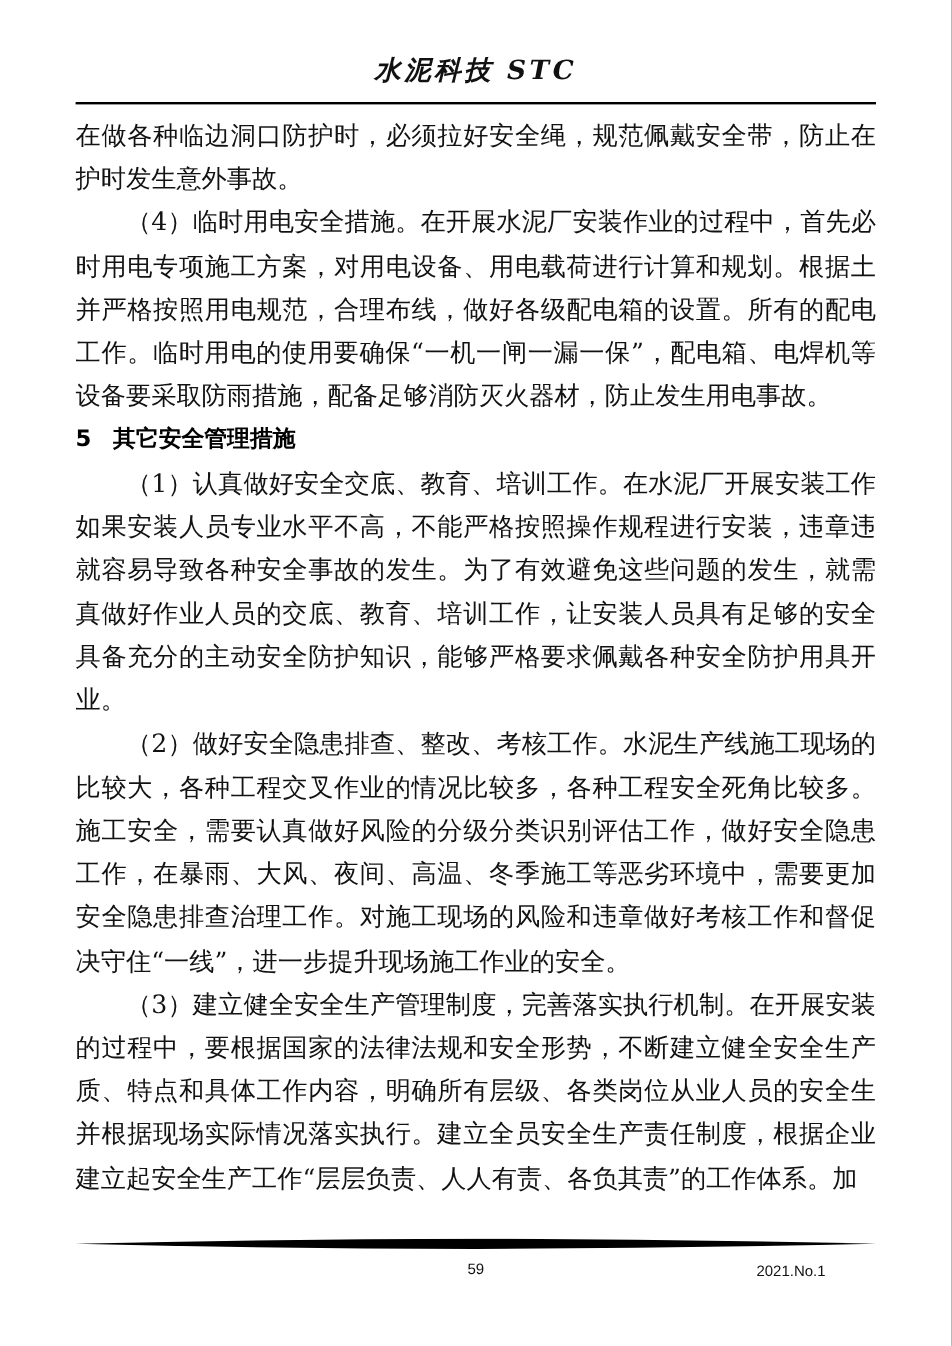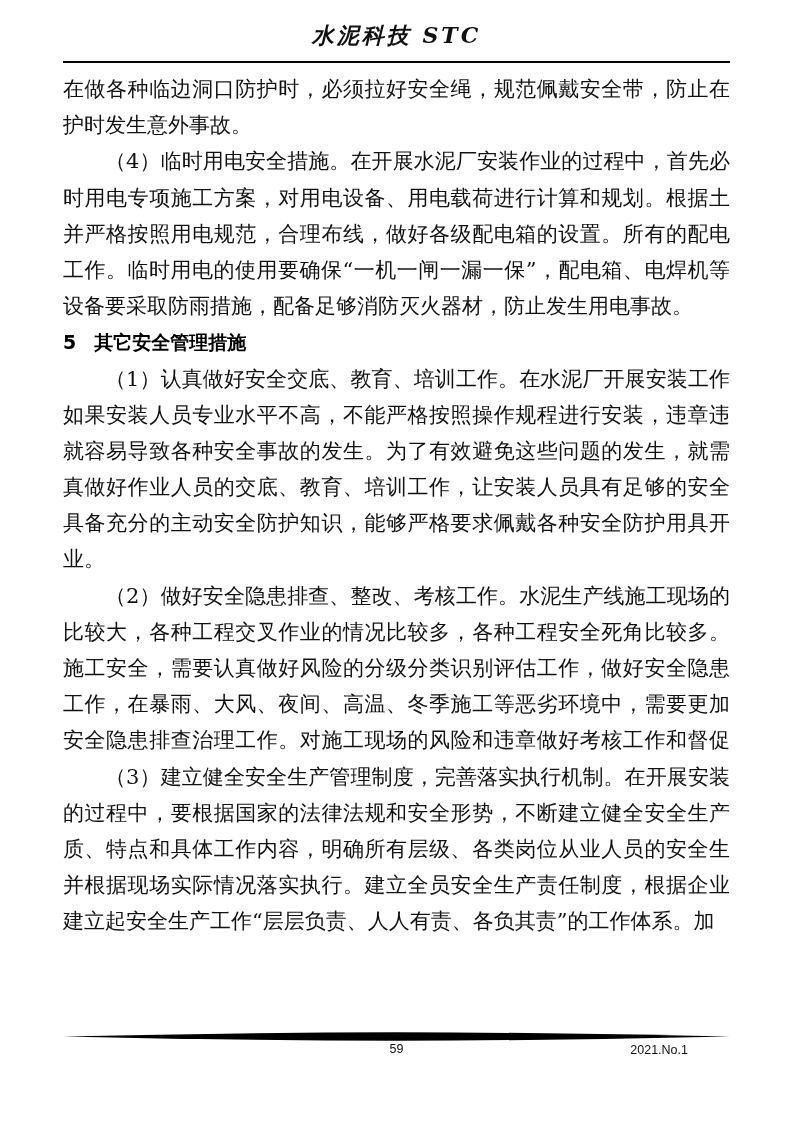--- a/index.html
+++ b/index.html
@@ -13,21 +13,21 @@
     height: 1122px;
     margin: 0 auto;
     background: #ffffff;
     box-sizing: border-box;
     padding: 0 63px;
     font-family: "DejaVu Serif", "Liberation Serif", serif;
     color: #121212;
     overflow: hidden;
   }
   .doc-header {
-    padding-top: 20px;
+    padding-top: 44px;
   }
   .journal-title {
     text-align: center;
     font-size: 22px;
     font-weight: 600;
     font-style: italic;
     letter-spacing: 3px;
     line-height: 30px;
     color: #111111;
   }
@@ -76,21 +76,21 @@
     top: 1032px;
   }
   .footer-rule-svg {
     display: block;
     width: 100%;
     height: 9px;
   }
   .footer-row {
     position: relative;
     height: 18px;
-    margin-top: 1px;
+    margin-top: 10px;
     font-family: "Liberation Sans", "DejaVu Sans", sans-serif;
     font-size: 12.5px;
     color: #111111;
   }
   .page-number {
     position: absolute;
     left: 0;
     right: 0;
     text-align: center;
   }
@@ -123,20 +123,21 @@
       <div class="line">如果安装人员专业水平不高，不能严格按照操作规程进行安装，违章违规作业，</div>
       <div class="line">就容易导致各种安全事故的发生。为了有效避免这些问题的发生，就需要企业认</div>
       <div class="line">真做好作业人员的交底、教育、培训工作，让安装人员具有足够的安全作业意识，</div>
       <div class="line">具备充分的主动安全防护知识，能够严格要求佩戴各种安全防护用具开展安装作</div>
       <div class="line last">业。</div>
       <div class="line indent">（2）做好安全隐患排查、整改、考核工作。水泥生产线施工现场的场地面积</div>
       <div class="line">比较大，各种工程交叉作业的情况比较多，各种工程安全死角比较多。为了保证</div>
       <div class="line">施工安全，需要认真做好风险的分级分类识别评估工作，做好安全隐患的“三排”</div>
       <div class="line">工作，在暴雨、大风、夜间、高温、冬季施工等恶劣环境中，需要更加及时开展</div>
       <div class="line">安全隐患排查治理工作。对施工现场的风险和违章做好考核工作和督促工作，坚</div>
+      <div class="line last">决守住“一线”，进一步提升现场施工作业的安全。</div>
       <div class="line indent">（3）建立健全安全生产管理制度，完善落实执行机制。在开展安装工程建设</div>
       <div class="line">的过程中，要根据国家的法律法规和安全形势，不断建立健全安全生产管理制度，</div>
       <div class="line">质、特点和具体工作内容，明确所有层级、各类岗位从业人员的安全生产责任，</div>
       <div class="line">并根据现场实际情况落实执行。建立全员安全生产责任制度，根据企业岗位的性</div>
       <div class="line last">建立起安全生产工作“层层负责、人人有责、各负其责”的工作体系。加大对安</div>
     </div>
 
   <div class="doc-footer">
     <svg class="footer-rule-svg" viewBox="0 0 667 9" preserveAspectRatio="none" aria-hidden="true">
       <path d="M0,4.5 Q166,0.6 333,0.2 Q500,0.6 667,4.5 Q500,8.4 333,8.8 Q166,8.4 0,4.5 Z" fill="#000000"></path>

